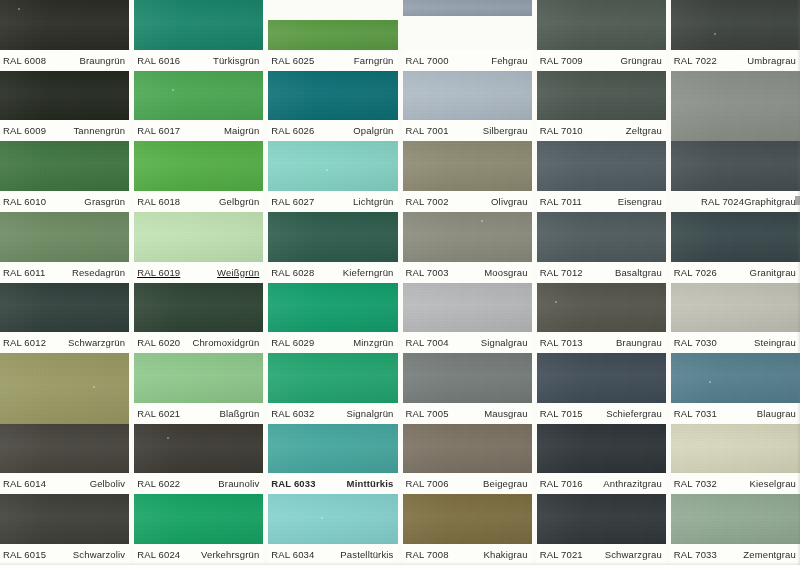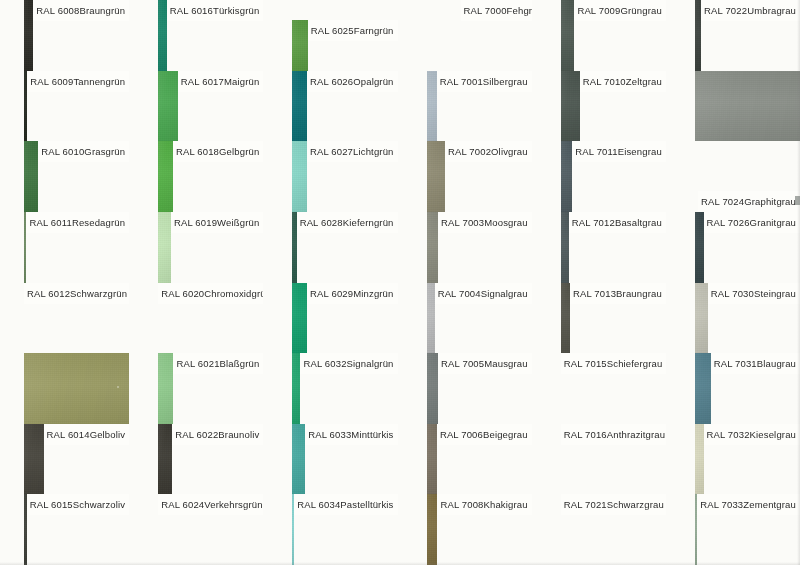--- a/index.html
+++ b/index.html
@@ -22,22 +22,22 @@
     display: grid;
     grid-template-columns: repeat(6, 1fr);
     column-gap: 5px;
     grid-template-rows: repeat(8, 1fr);
     row-gap: 0px;
     box-sizing: border-box;
   }
   .cell {
     position: relative;
     display: flex;
+    flex-direction: column;
     overflow: hidden;
-    padding-left: 24px;
   }
   .swatch {
     flex: 1 1 auto;
     width: 100%;
     position: relative;
     overflow: hidden;
   }
   
   .swatch::after {
     content: "";
@@ -256,21 +256,21 @@
         <span class="name">Graphitgrau</span>
       </div>
     </div>
     <div class="cell" style="grid-area: 4 / 1; justify-content: space-between;">
       <div class="swatch" title="Resedagrün" style="background: rgb(109, 139, 98);"></div>
       <div class="caption">
         <span class="code">RAL 6011</span>
         <span class="name">Resedagrün</span>
       </div>
     </div>
-    <div class="cell" style="grid-area: 4 / 2;">
+    <div class="cell" style="grid-area: 4 / 2; text-decoration: underline;">
       <div class="swatch" title="Weißgrün" style="background: rgb(194, 229, 181);"></div>
       <div class="caption">
         <span class="code">RAL 6019</span>
         <span class="name">Weißgrün</span>
       </div>
     </div>
     <div class="cell" style="grid-area: 4 / 3;">
       <div class="swatch" title="Kieferngrün" style="background: rgb(45, 92, 76);"></div>
       <div class="caption">
         <span class="code">RAL 6028</span>
@@ -395,21 +395,21 @@
     </div>
     <div class="cell" style="grid-area: 7 / 2;">
       <div class="swatch" title="Braunoliv" style="background: rgb(60, 58, 51);">
         <span class="speck" style="left: 33px; top: 13px; width: 2px; height: 2px;"></span>
       </div>
       <div class="caption">
         <span class="code">RAL 6022</span>
         <span class="name">Braunoliv</span>
       </div>
     </div>
-    <div class="cell" style="grid-area: 7 / 3;">
+    <div class="cell" style="grid-area: 7 / 3; font-weight: bold;">
       <div class="swatch" title="Minttürkis" style="background: rgb(69, 168, 160);"></div>
       <div class="caption">
         <span class="code">RAL 6033</span>
         <span class="name">Minttürkis</span>
       </div>
     </div>
     <div class="cell" style="grid-area: 7 / 4;">
       <div class="swatch" title="Beigegrau" style="background: rgb(123, 114, 99);"></div>
       <div class="caption">
         <span class="code">RAL 7006</span>

